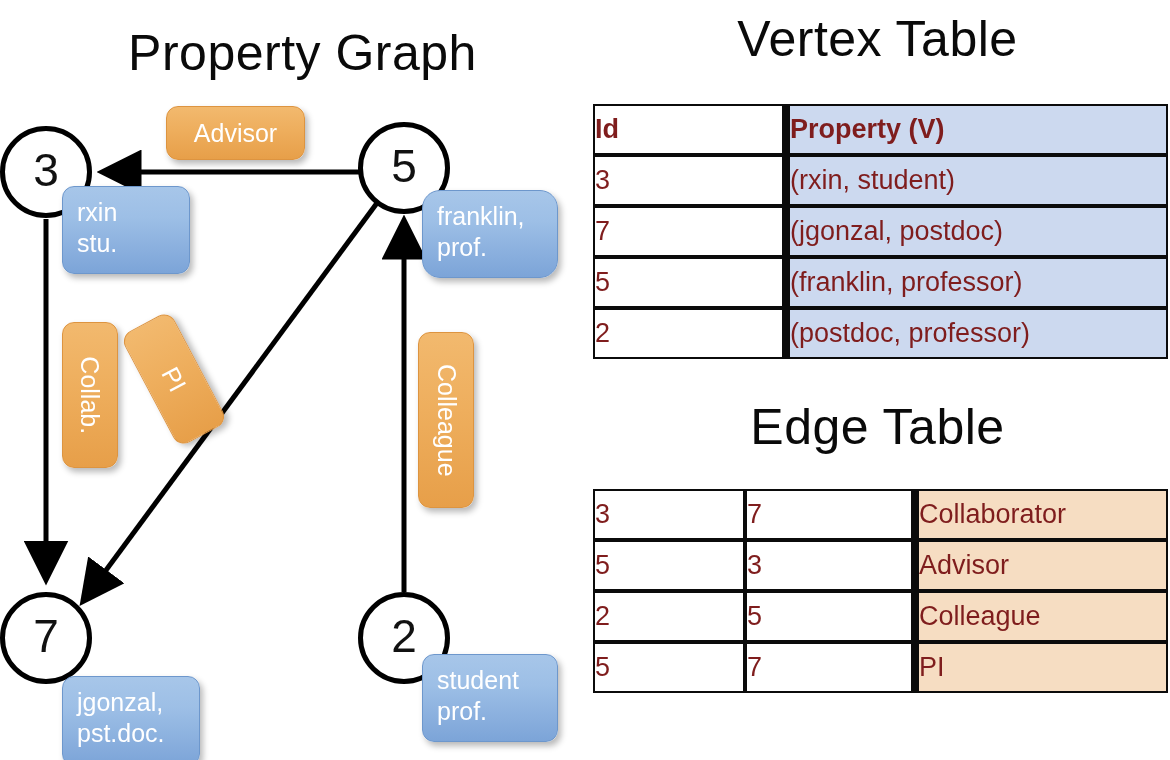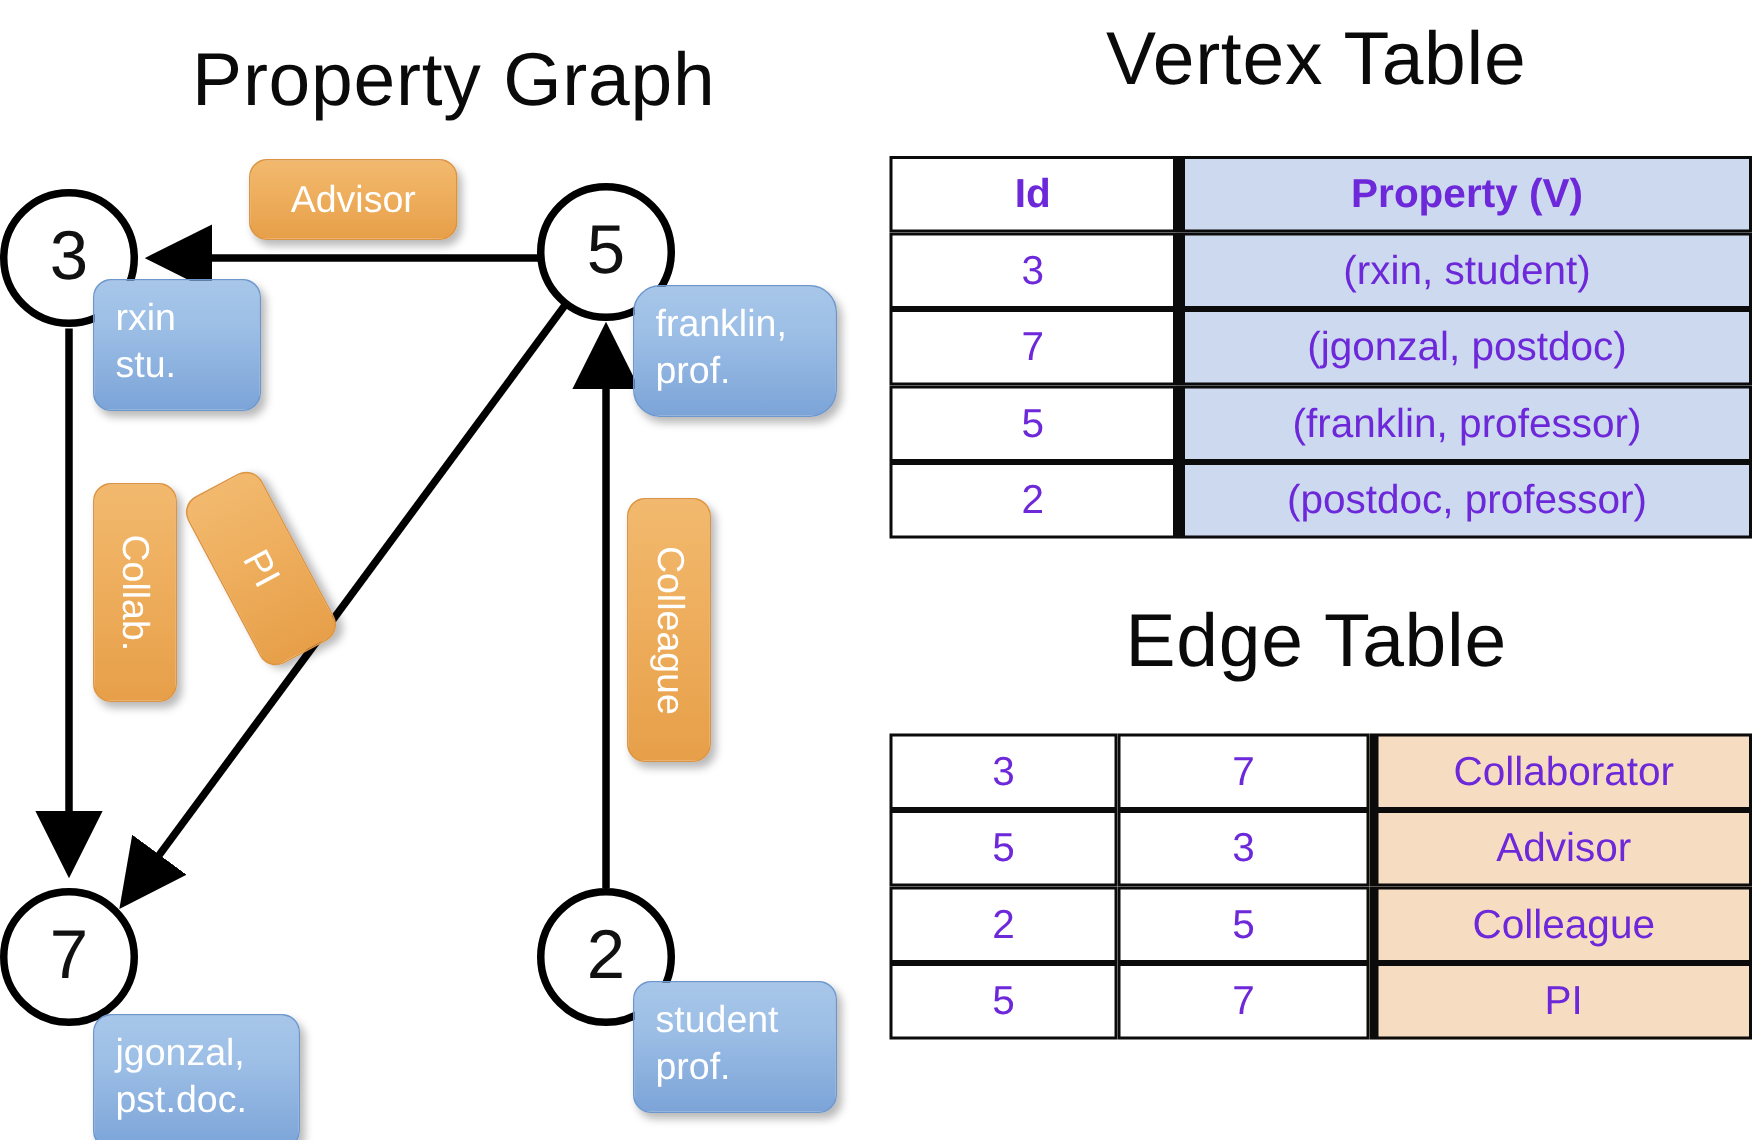--- a/index.html
+++ b/index.html
@@ -94,22 +94,21 @@
     position: absolute;
     border-collapse: separate;
     border-spacing: 0;
     table-layout: fixed;
   }
   .tbl td {
     border: 2px solid #0b0b0b;
     font-family: "Liberation Sans", sans-serif;
     font-weight: 300;
     font-size: 27px;
-    text-align: center;
-    color: #6d28d9;
+    color: #7f1d1d;
     padding: 0;
     height: 47px;
     background: #ffffff;
   }
   .tbl td.hdr {
     font-weight: bold;
     font-size: 27px;
   }
   .tbl td.sep-left { border-left-width: 6px; }
   .tbl td.blue-cell  { background: #ccd9ef; }
@@ -149,21 +148,21 @@
   </div>
 
   <div class="node-circle" style="left:0px; top:592px;">
     <span class="node-label">7</span>
   </div>
 
   <div class="node-circle" style="left:358px; top:592px;">
     <span class="node-label">2</span>
   </div>
 
-  <div class="prop-box blue" style="left:62px; top:186px; width:112px; height:88px;">
+  <div class="prop-box blue" style="left:62px; top:186px; width:128px; height:88px;">
     <div>rxin</div>
     <div>stu.</div>
   </div>
 
   <div class="prop-box blue" style="left:422px; top:190px; width:136px; height:88px;border-radius:18px;">
     <div>franklin,</div>
     <div>prof.</div>
   </div>
 
   <div class="prop-box blue" style="left:62px; top:676px; width:138px; height:90px;">

